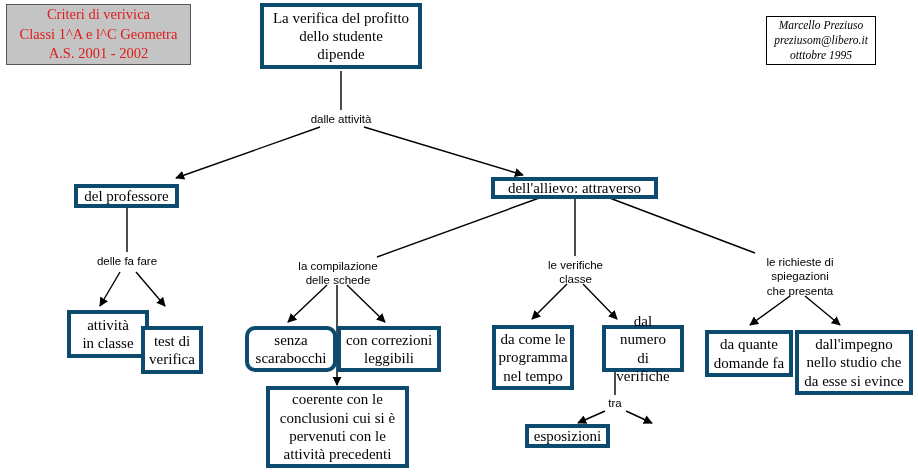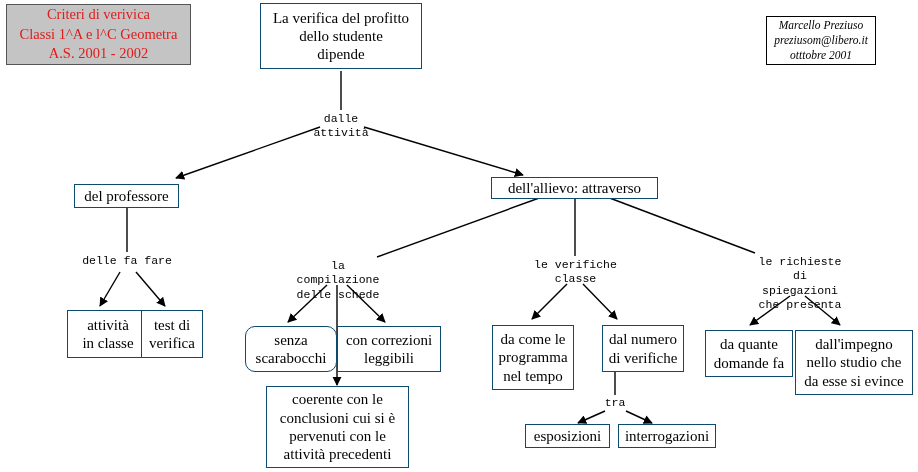--- a/index.html
+++ b/index.html
@@ -19,21 +19,21 @@
     position: absolute;
     left: 0;
     top: 0;
     width: 918px;
     height: 472px;
     pointer-events: none;
   }
   .node {
     position: absolute;
     box-sizing: border-box;
-    border: 1px solid #0c4a6e;
+    border: 4px solid #0c4a6e;
     background: #ffffff;
     display: flex;
     align-items: center;
     justify-content: center;
     text-align: center;
     font-family: "Liberation Serif", serif;
     font-size: 15px;
     line-height: 1.22;
     color: #000000;
     padding: 2px 4px;
@@ -67,21 +67,21 @@
     line-height: 1.3;
     text-align: center;
     display: flex;
     align-items: center;
     justify-content: center;
     white-space: pre-line;
     padding: 2px 3px;
   }
   .link-label {
     position: absolute;
-    font-family: Liberation Mono, monospace;
+    font-family: Liberation Sans, sans-serif;
     font-size: 11.5px;
     line-height: 1.25;
     color: #000000;
     text-align: center;
     background: transparent;
     white-space: pre-line;
   }
 </style>
 </head>
 <body>
@@ -133,21 +133,21 @@
 
     <line x1="805" y1="296" x2="840" y2="325" stroke="#000000" stroke-width="1.4" marker-end="url(#arrow)"></line>
   </svg>
 
   <div class="header-note" style="left:6px; top:4px; width:185px; height:61px;">Criteri di verivica
 Classi 1^A e l^C Geometra
 A.S. 2001 - 2002</div>
 
   <div class="author-note" style="left:766px; top:16px; width:110px; height:49px;">Marcello Preziuso
 preziusom@libero.it
-otttobre 2001</div>
+otttobre 1995</div>
 
   <div class="node" style="left:260px; top:3px; width:162px; height:66px;">La verifica del profitto
 dello studente
 dipende</div>
 
   <div class="link-label" style="left:305px; top:112px; width:72px;">dalle attività</div>
 
   <div class="node" style="left:74px; top:184px; width:105px; height:24px;">del professore</div>
 
   <div class="node" style="left:491px; top:177px; width:167px; height:22px;">dell'allievo: attraverso</div>
@@ -160,21 +160,21 @@
   <div class="link-label" style="left:533px; top:258px; width:85px;">le verifiche
 classe</div>
 
   <div class="link-label" style="left:752px; top:255px; width:96px;">le richieste di
 spiegazioni
 che presenta</div>
 
   <div class="node" style="left:67px; top:310px; width:82px; height:48px;">attività
 in classe</div>
 
-  <div class="node" style="left:141px; top:310px; width:62px; height:48px;">test di
+  <div class="node" style="left:141px; top:326px; width:62px; height:48px;">test di
 verifica</div>
 
   <div class="node" style="left:245px; top:326px; width:92px; height:46px;border-radius:10px;">senza
 scarabocchi</div>
 
   <div class="node" style="left:337px; top:326px; width:104px; height:46px;">con correzioni
 leggibili</div>
 
   <div class="node" style="left:266px; top:386px; width:143px; height:82px;">coerente con le
 conclusioni cui si è
@@ -185,21 +185,20 @@
 programma
 nel tempo</div>
 
   <div class="node" style="left:574px; top:325px; width:82px; height:47px;margin-left:28px;">dal numero
 di verifiche</div>
 
   <div class="link-label" style="left:601px; top:396px; width:28px;">tra</div>
 
   <div class="node" style="left:525px; top:424px; width:85px; height:24px;font-family:Liberation Serif, serif;">esposizioni</div>
 
-  <div class="node" style="left:618px; top:424px; width:98px; height:24px;">interrogazioni</div>
 
   <div class="node" style="left:705px; top:330px; width:88px; height:47px;">da quante
 domande fa</div>
 
   <div class="node" style="left:795px; top:330px; width:118px; height:65px;">dall'impegno
 nello studio che
 da esse si evince</div>
 
 </div>
 

